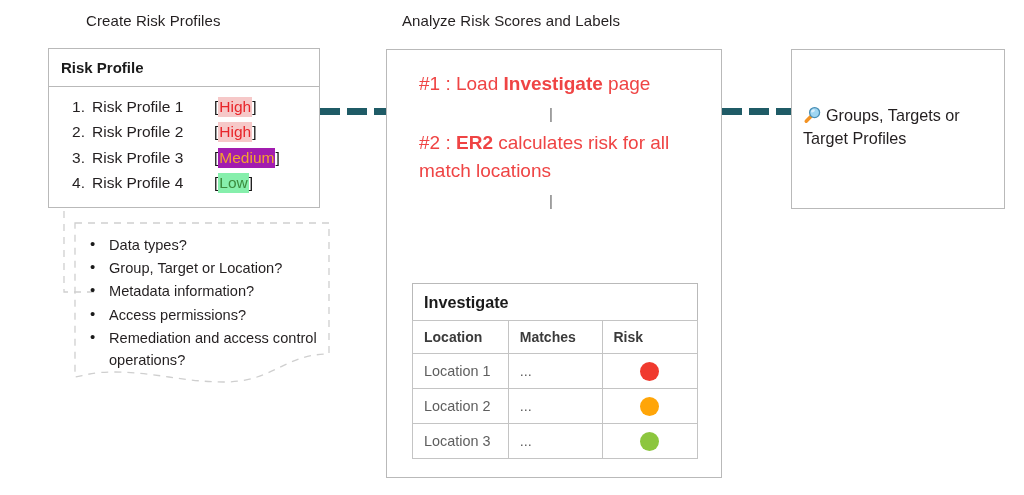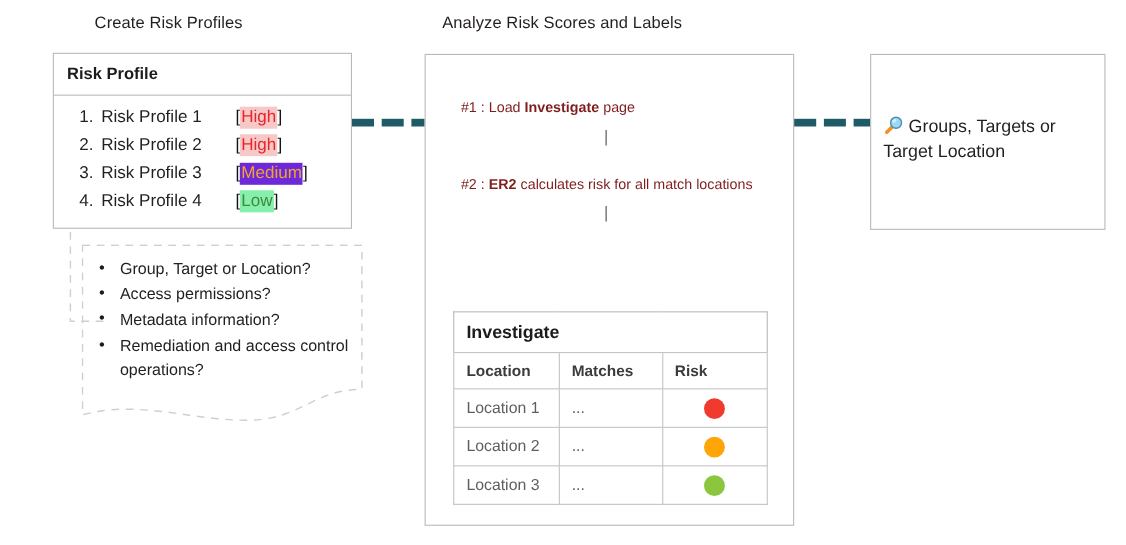--- a/index.html
+++ b/index.html
@@ -54,21 +54,21 @@
     font-size: 15.5px;
     line-height: 1.63;
     color: #231f20;
     padding-left: 14px;
   }
   .rp-num   { width: 22px; text-align: right; margin-right: 7px; }
   .rp-label { width: 122px; }
   .rp-level { white-space: nowrap; color: #141414; }
   .rp-level .hl { padding: 1px 1px 2px 1px; }
   .hl-high   { color: #e8252a; background: #f6c8c8; }
-  .hl-medium { color: #f3a32e; background: #6d28d9; }
+  .hl-medium { color: #f3a32e; background: #a21caf; }
   .hl-low    { color: #3c8b3e; background: #86efac; }
 
   
   #leader-path {
     position: absolute;
     left: 14px; top: 122px;
     width: 230px; height: 190px;
     pointer-events: none;
   }
 
@@ -104,24 +104,23 @@
 
   
   #analyze-box { left: 386px; top: 49px; width: 336px; height: 429px; }
   #analyze-steps {
     position: absolute;
     left: 32px; top: 20px;
     width: 278px;
     text-align: left;
   }
   .step {
-    font-size: 13px;
+    font-size: 19px;
     line-height: 1.44;
-    color: #7f1d1d;
-    margin-top: 19px;
+    color: #ef4444;
   }
   .step b { font-weight: 700; }
   .step-sep {
     text-align: center;
     color: #6d6d6d;
     font-size: 15px;
     line-height: 1;
     padding: 9px 0 8px 0;
     margin-left: -14px;
   }
@@ -243,23 +242,24 @@
           <span class="rp-level">[<span class="hl hl-low">Low</span>]</span>
         </li>
       </ol>
   </div>
 
   <div id="note-callout">
     <svg viewBox="0 0 256 163" preserveAspectRatio="none">
       <path d="M 1 1 L 255 1 L 255 132 C 210 132 200 160 150 160 C 110 160 80 150 40 150 C 20 150 12 153 1 155 Z" fill="none" stroke="#cfcfcf" stroke-width="1.3" stroke-dasharray="7 6"></path>
     </svg>
     <ul id="note-list">
+        <li>Data types?</li>
         <li>Group, Target or Location?</li>
+        <li>Metadata information?</li>
         <li>Access permissions?</li>
-        <li>Metadata information?</li>
         <li>Remediation and access control operations?</li>
       </ul>
   </div>
 
   <div class="connector" id="connector-left">
     <span class="dash" style="left:0px;  width:20px;"></span>
     <span class="dash" style="left:27px; width:20px;"></span>
     <span class="dash" style="left:54px; width:14px;"></span>
   </div>
 
@@ -305,17 +305,17 @@
     <span class="dash" style="left:27px; width:20px;"></span>
     <span class="dash" style="left:54px; width:16px;"></span>
   </div>
 
   <div class="panel" id="scan-box">
     <div id="scan-content">
       <svg id="scan-icon" viewBox="0 0 20 18">
         <line x1="3.2" y1="15.2" x2="8.6" y2="9.8" stroke="#f39324" stroke-width="3.4" stroke-linecap="round"></line>
         <circle cx="11.6" cy="6.6" r="5.0" fill="#9fd6f2" stroke="#4a8fb5" stroke-width="1.3"></circle>
         <ellipse cx="10.0" cy="4.9" rx="2.1" ry="1.4" fill="#d9eefb" transform="rotate(-30 10 4.9)"></ellipse>
-      </svg><span>Groups, Targets or Target Location</span>
+      </svg><span>Groups, Targets or Target Profiles</span>
     </div>
   </div>
 
 </div>
 
 </body></html>

